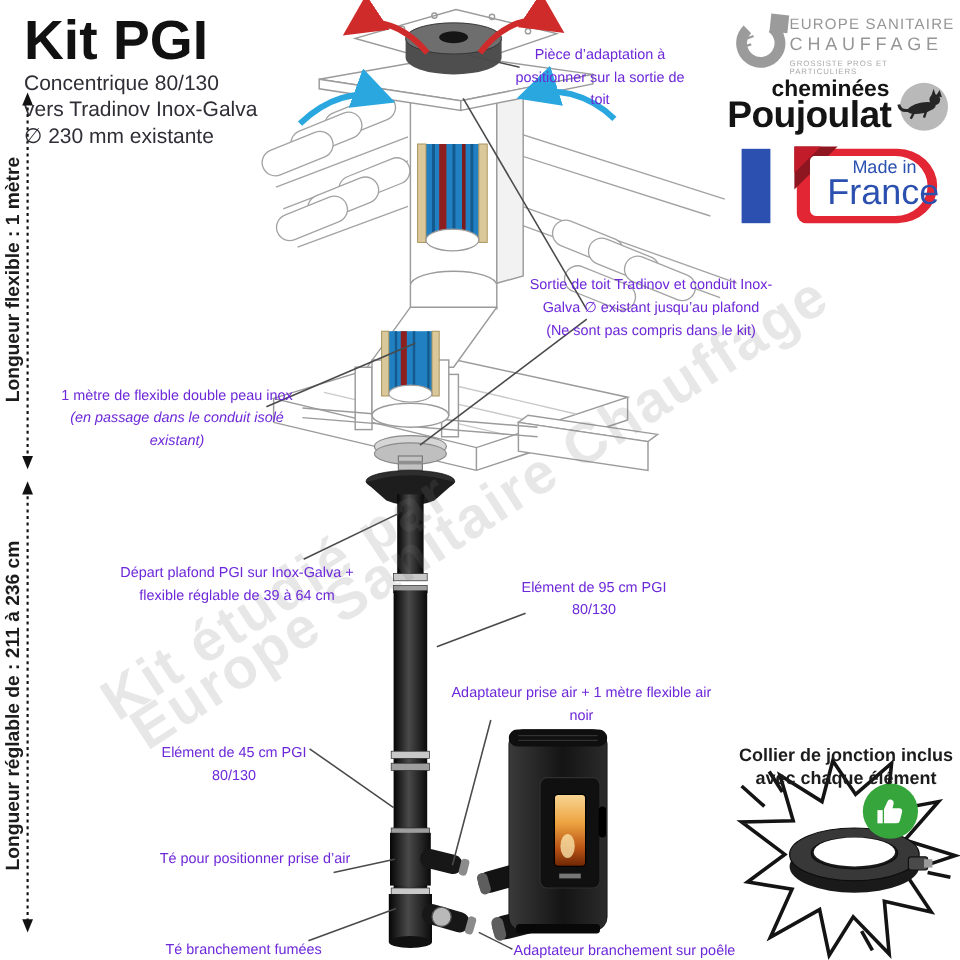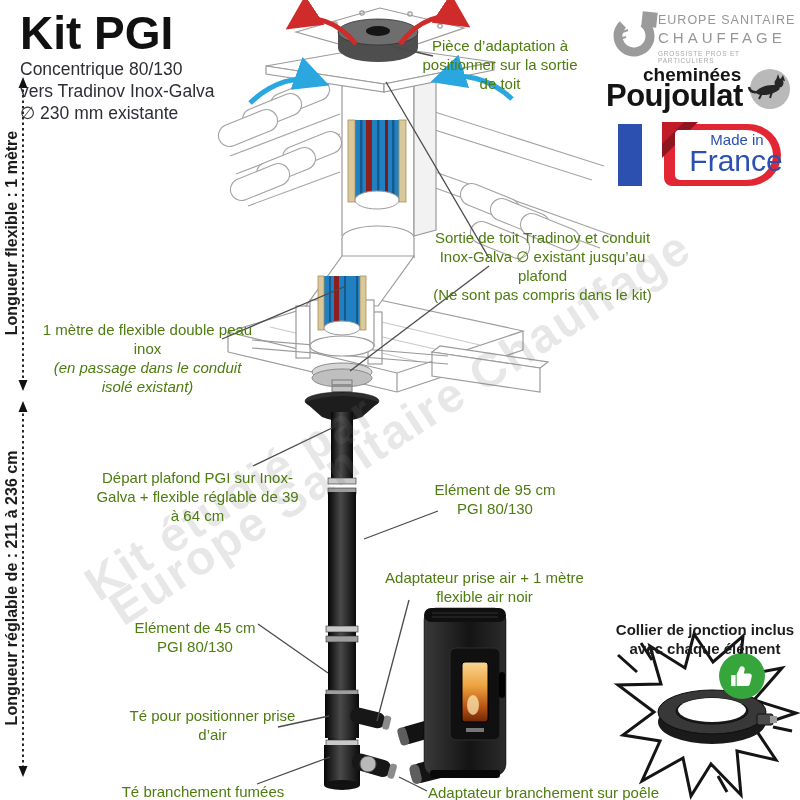--- a/index.html
+++ b/index.html
@@ -1,19 +1,19 @@
 <!DOCTYPE html>
 <html><head>
 <meta charset="utf-8">
 <style>
   html,body{margin:0;padding:0;background:#fff;}
   #stage{position:relative;width:800px;height:800px;background:#fff;overflow:hidden;
          font-family:"Liberation Sans",sans-serif;color:#3b3b43;}
   #diagram{position:absolute;left:0;top:0;}
-  .lbl{position:absolute;font-size:15px;line-height:19px;text-align:center;color:#4d7c0f;}
+  .lbl{position:absolute;font-size:12px;line-height:19px;text-align:center;color:#6d28d9;}
   .lbl .it{font-style:italic;}
   .ttl{position:absolute;left:20px;top:8px;width:216px;}
   .ttl h1{margin:0;font-size:46px;line-height:50px;font-weight:800;color:#111;letter-spacing:0;}
   .ttl .sub{font-size:17.5px;line-height:22px;color:#2e2e36;}
   .dim{position:absolute;font-weight:700;font-size:16px;color:#1c1c1c;text-align:center;
        transform:rotate(-90deg);white-space:nowrap;}
   .wm{position:absolute;font-weight:700;font-size:48px;letter-spacing:2px;color:#777;
       opacity:.17;transform:rotate(-33deg);white-space:nowrap;text-align:center;pointer-events:none;}
   .esc-txt{position:absolute;left:658px;top:13px;width:140px;color:#969696;}
   .esc1{font-size:12.5px;letter-spacing:1px;font-weight:500;}

